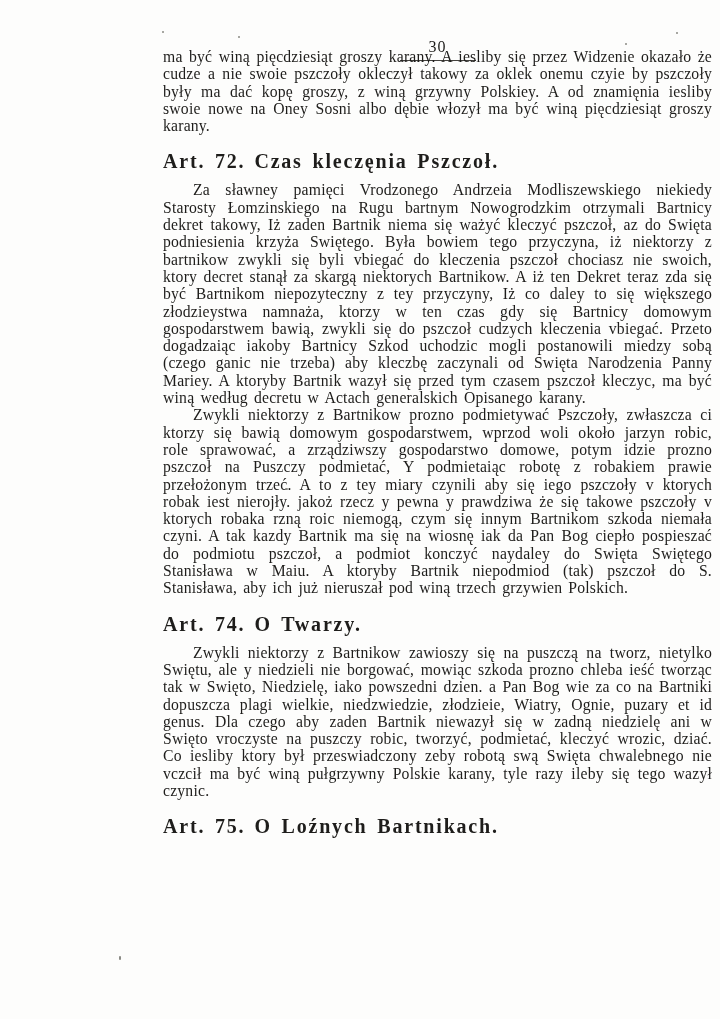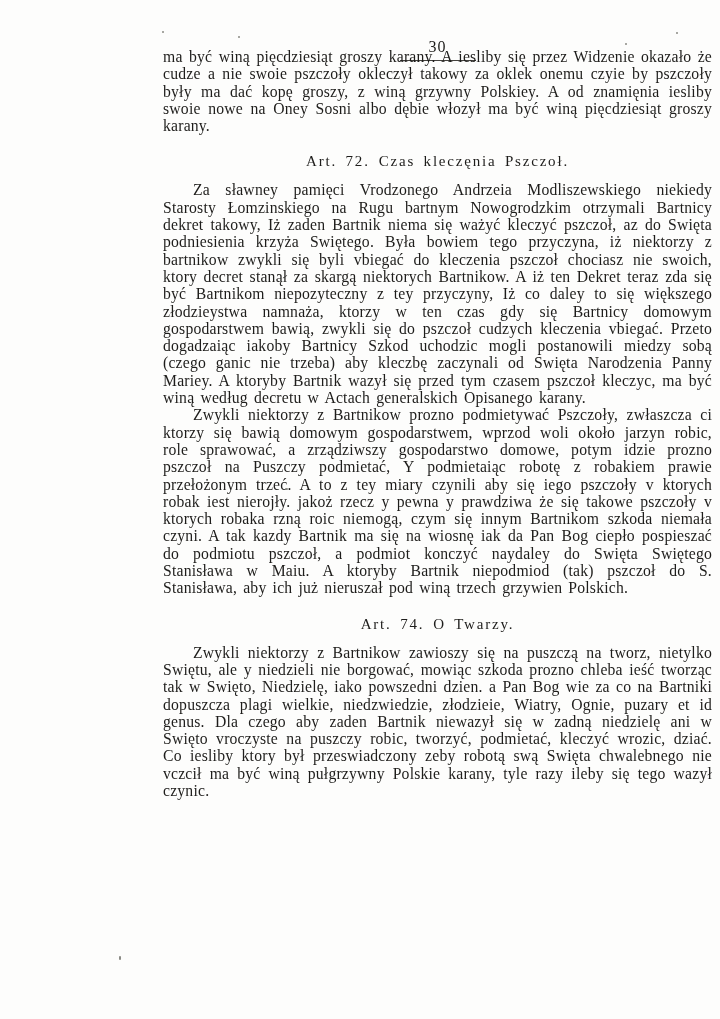--- a/index.html
+++ b/index.html
@@ -45,24 +45,23 @@
   }
   .body-par {
     margin: 0;
     text-indent: 30px;
   }
   .body-par.no-indent {
     text-indent: 0;
   }
   .art-heading {
     margin: 19px 0 11px 0;
-    text-align: center;
     text-indent: 0;
-    font-size: 15px;
-    font-weight: normal;
+    font-size: 20px;
+    font-weight: bold;
     letter-spacing: 1.8px;
     word-spacing: 3px;
     line-height: 17px;
   }
   .art-heading .art-label {
     margin-right: 9px;
   }
   .speck {
     position: absolute;
     background: #8a8a85;
@@ -93,20 +92,23 @@
     </h2>
     <p class="body-par">Za sławney pamięci Vrodzonego Andrzeia Modliszewskiego niekiedy Starosty Łomzinskiego na Rugu bartnym Nowogrodzkim otrzymali Bartnicy dekret takowy, Iż zaden Bartnik niema się ważyć kleczyć pszczoł, az do Swięta podniesienia krzyża Swiętego. Była bowiem tego przyczyna, iż niektorzy z bartnikow zwykli się byli vbiegać do kleczenia pszczoł chociasz nie swoich, ktory decret stanął za skargą niektorych Bartnikow. A iż ten Dekret teraz zda się być Bartnikom niepozyteczny z tey przyczyny, Iż co daley to się większego złodzieystwa namnaża, ktorzy w ten czas gdy się Bartnicy domowym gospodarstwem bawią, zwykli się do pszczoł cudzych kleczenia vbiegać. Przeto dogadzaiąc iakoby Bartnicy Szkod uchodzic mogli postanowili miedzy sobą (czego ganic nie trzeba) aby kleczbę zaczynali od Swięta Narodzenia Panny Mariey. A ktoryby Bartnik wazył się przed tym czasem pszczoł kleczyc, ma być winą według decretu w Actach generalskich Opisanego karany.</p>
 
     <p class="body-par">Zwykli niektorzy z Bartnikow prozno podmietywać Pszczoły, zwłaszcza ci ktorzy się bawią domowym gospodarstwem, wprzod woli około jarzyn robic, role sprawować, a zrządziwszy gospodarstwo domowe, potym idzie prozno pszczoł na Puszczy podmietać, Y podmietaiąc robotę z robakiem prawie przełożonym trzeć. A to z tey miary czynili aby się iego pszczoły v ktorych robak iest nierojły. jakoż rzecz y pewna y prawdziwa że się takowe pszczoły v ktorych robaka rzną roic niemogą, czym się innym Bartnikom szkoda niemała czyni. A tak kazdy Bartnik ma się na wiosnę iak da Pan Bog ciepło pospieszać do podmiotu pszczoł, a podmiot konczyć naydaley do Swięta Swiętego Stanisława w Maiu. A ktoryby Bartnik niepodmiod (tak) pszczoł do S. Stanisława, aby ich już nieruszał pod winą trzech grzywien Polskich.</p>
 
     <h2 class="art-heading">
       <span class="art-label">Art. 74.</span><span>O Twarzy.</span>
     </h2>
     <p class="body-par">Zwykli niektorzy z Bartnikow zawioszy się na puszczą na tworz, nietylko Swiętu, ale y niedzieli nie borgować, mowiąc szkoda prozno chleba ieść tworząc tak w Swięto, Niedzielę, iako powszedni dzien. a Pan Bog wie za co na Bartniki dopuszcza plagi wielkie, niedzwiedzie, złodzieie, Wiatry, Ognie, puzary et id genus. Dla czego aby zaden Bartnik niewazył się w zadną niedzielę ani w Swięto vroczyste na puszczy robic, tworzyć, podmietać, kleczyć wrozic, dziać. Co iesliby ktory był przeswiadczony zeby robotą swą Swięta chwalebnego nie vczcił ma być winą pułgrzywny Polskie karany, tyle razy ileby się tego wazył czynic.</p>
 
+    <h2 class="art-heading">
+      <span class="art-label">Art. 75.</span><span>O Loźnych Bartnikach.</span>
+    </h2>
 
   </div>
 
   <div class="speck s1"></div>
   <div class="speck s2"></div>
   <div class="speck s3"></div>
   <div class="speck s4"></div>
   <div class="speck s5"></div>
   <div class="speck s6"></div>
 

